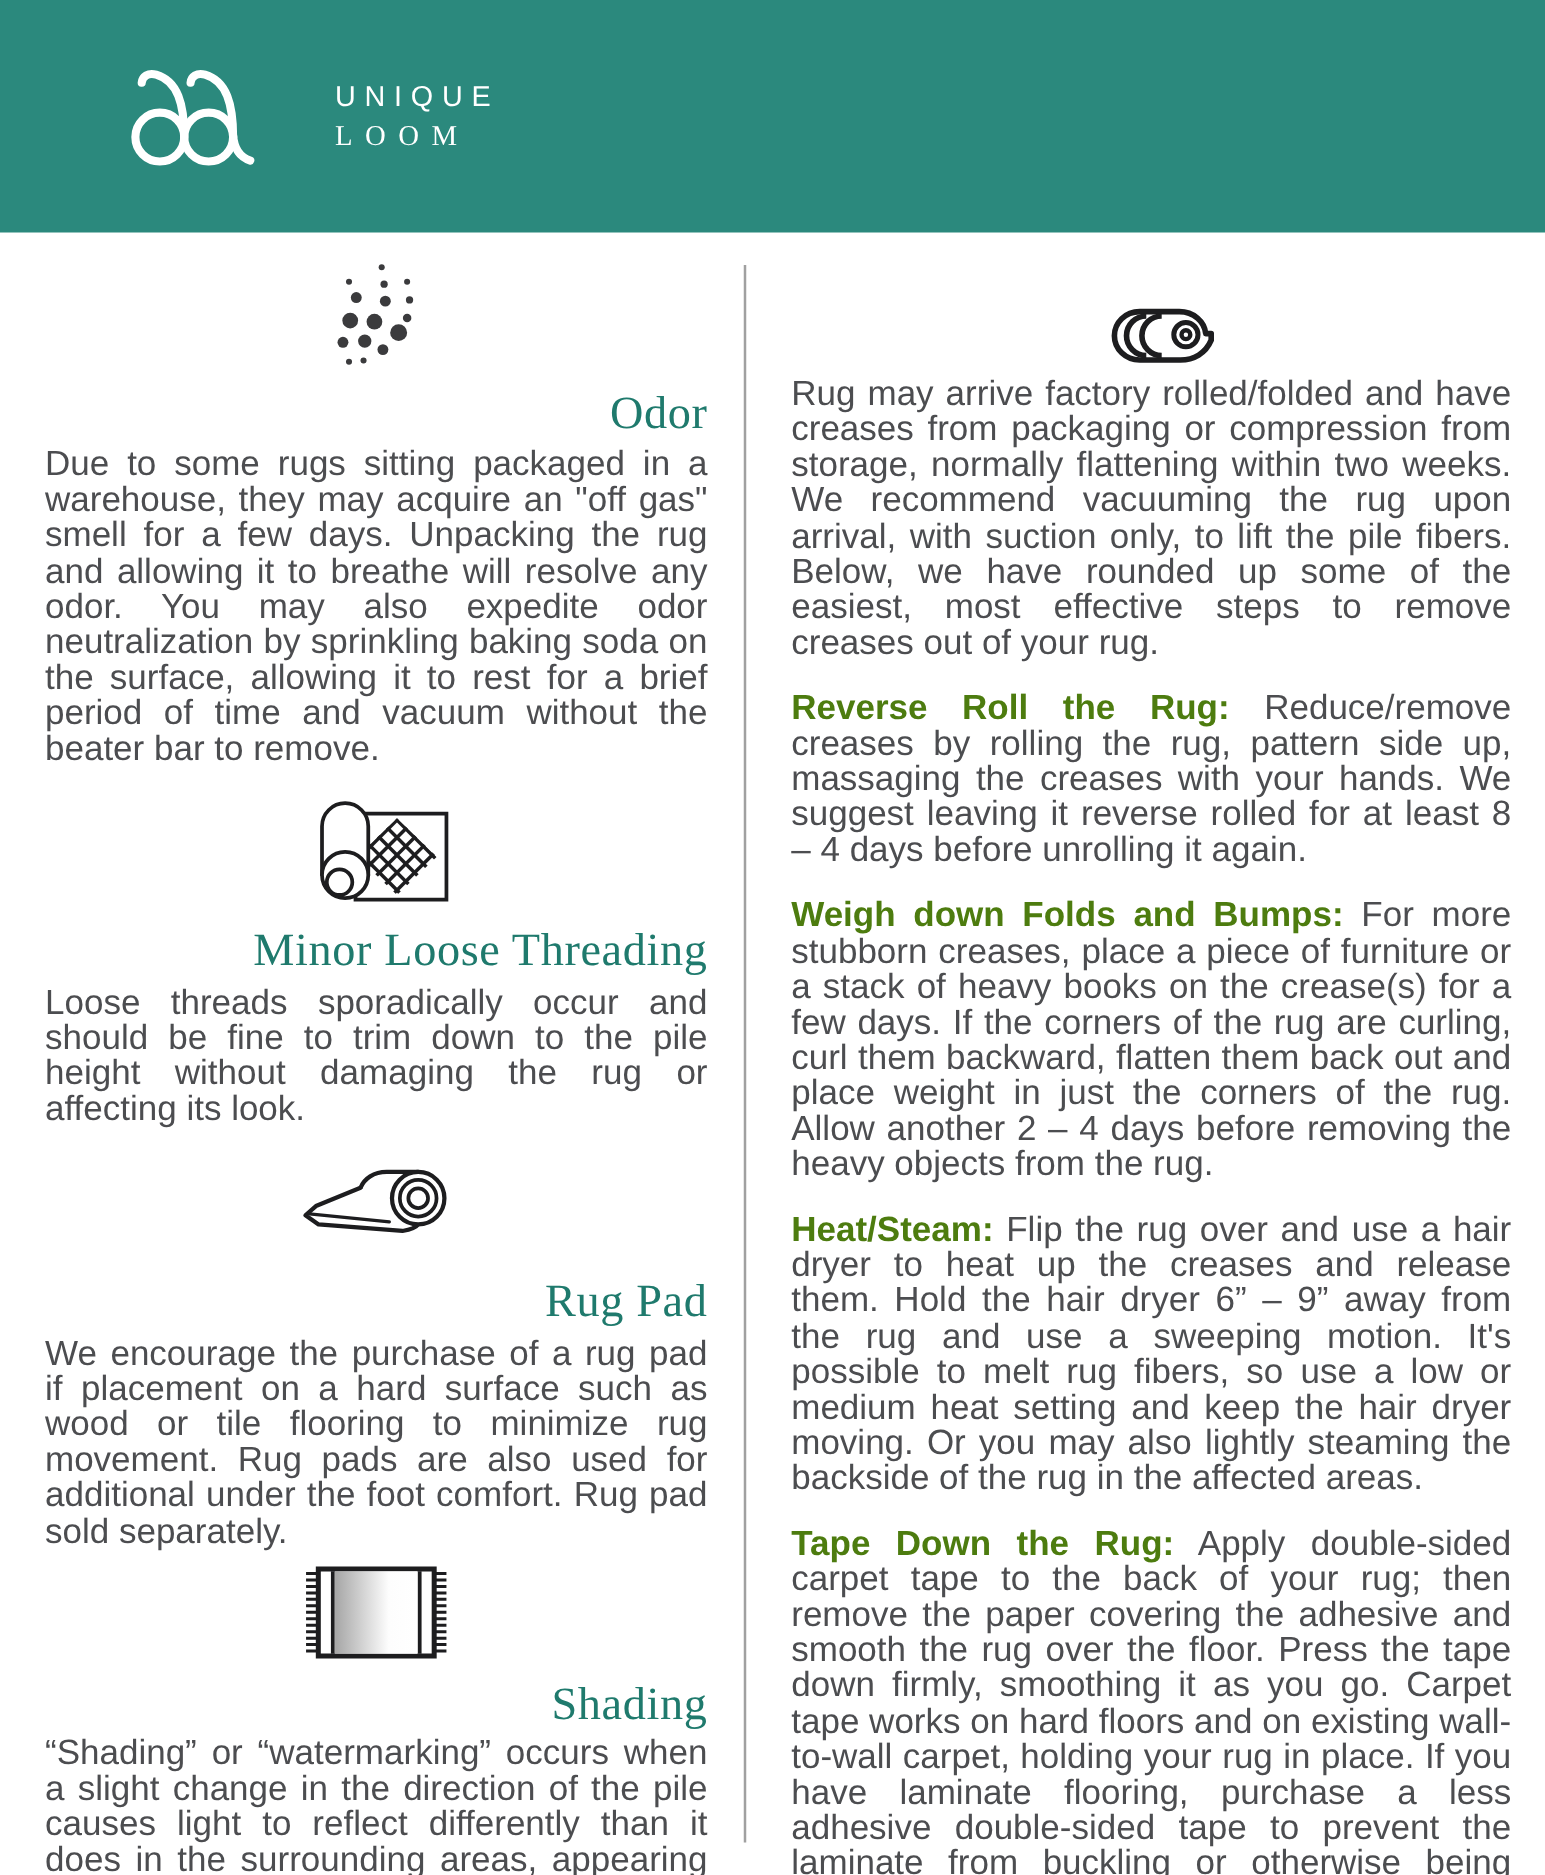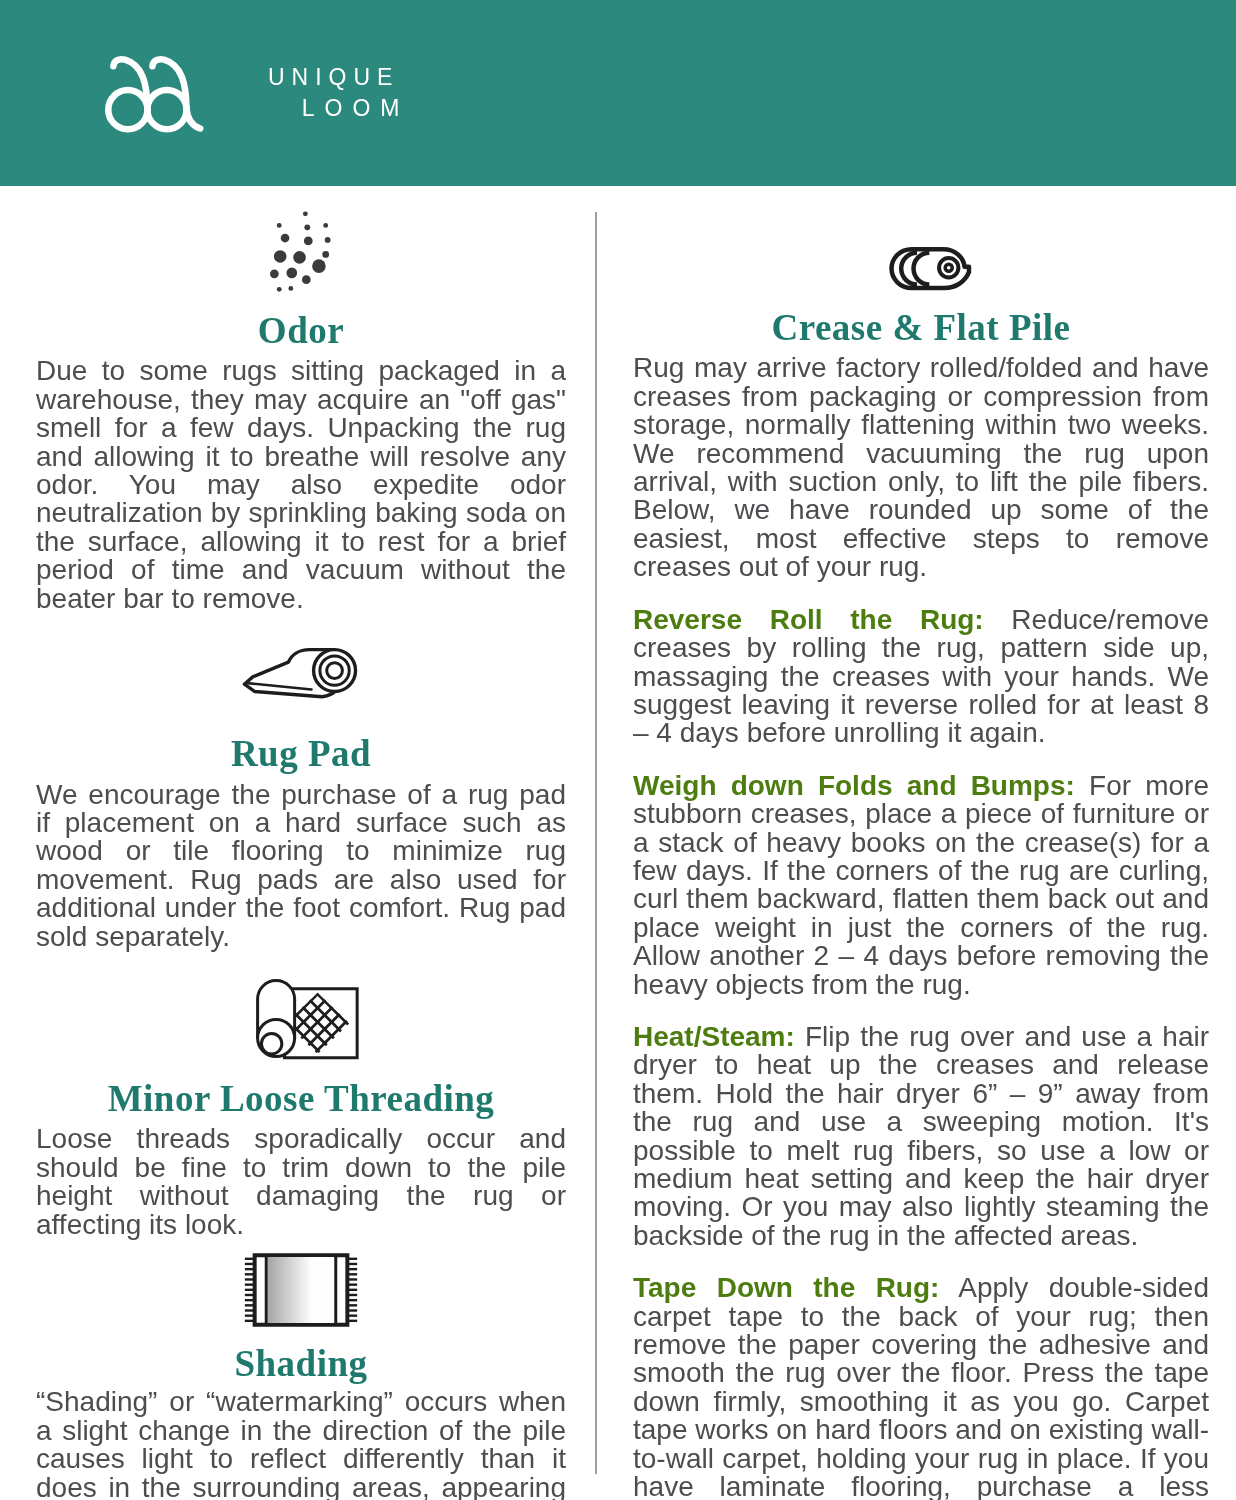--- a/index.html
+++ b/index.html
@@ -23,21 +23,21 @@
   .brand { display: flex; align-items: center; flex: 0 0 auto; }
   .brand-mark { width: 152px; height: 98px; display: block; }
   .brand-text {
     margin-left: 20px;
     color: #ffffff;
     font-size: 23px;
     font-weight: 400;
     line-height: 1.35;
     letter-spacing: 7px;
   }
-  .brand-line2 { display: block; text-align: right; letter-spacing: 10px; margin-right: -10px; }
+  .brand-line2 { display: block; text-align: left; letter-spacing: 10px; margin-right: -10px; font-family: Liberation Serif, serif; }
   .masthead-title {
     margin: 0 0 10px auto;
     padding-right: 26px;
     color: #ffffff;
     font-family: "Liberation Serif", "DejaVu Serif", serif;
     font-weight: 400;
     font-size: 88px;
     line-height: 1;
     letter-spacing: 2px;
     word-spacing: 18px;
@@ -47,27 +47,27 @@
   
   .content { display: flex; align-items: flex-start; }
   .col-left  { width: 530px; margin-left: 36px; }
   .divider   { width: 2px; height: 1262px; background: #a0a0a0; margin-left: 29px; margin-top: 26px; flex: 0 0 auto; }
   .col-right { width: 576px; margin-left: 36px; }
 
   .info-section { text-align: center; }
   .icon-wrap { display: flex; justify-content: center; }
   .section-heading {
     font-family: "Liberation Serif", "DejaVu Serif", serif;
-    font-weight: 700;
+    font-weight: 400;
     color: #1f7a6d;
     font-size: 37px;
     line-height: 1.12;
     letter-spacing: 0.5px;
     margin: 10px 0 6px 0;
-    text-align: center;
+    text-align: right;
   }
   .body-text {
     font-size: 28px;
     line-height: 28.4px;
     color: #4c4d50;
     text-align: justify;
     margin: 0;
   }
   .body-text strong { color: #4d7c0f; font-weight: 700; }
 
@@ -127,35 +127,20 @@
             <circle cx="20" cy="68" r="4.5"></circle>
               <circle cx="38" cy="67" r="5.5"></circle>
               <circle cx="66" cy="60" r="7"></circle>
             <circle cx="53" cy="74" r="4.5"></circle>
               <circle cx="25" cy="84" r="2.5"></circle>
               <circle cx="37" cy="83" r="2.5"></circle>
           </svg>
         </div>
         <h2 class="section-heading">Odor</h2>
         <p class="body-text">Due to some rugs sitting packaged in a warehouse, they may acquire an "off gas" smell for a few days. Unpacking the rug and allowing it to breathe will resolve any odor. You may also expedite odor neutralization by sprinkling baking soda on the surface, allowing it to rest for a brief period of time and vacuum without the beater bar to remove.</p>
-      </div>
-
-      <div class="info-section" id="sec-rugpad">
-        <div class="icon-wrap">
-          <svg class="ic" width="126" height="86" viewBox="0 0 120 82" fill="none" stroke="#1d1d1f" stroke-width="3.4" stroke-linejoin="round" stroke-linecap="round">
-            <path d="M 92 12 H 68 C 58 12 51 17 48 24"></path>
-            <path d="M 48 24 L 14 38 L 6 45 L 16 52 L 80 57 C 86 56 90 55 92 52" fill="#ffffff"></path>
-            <path d="M 9 44 L 70 50" stroke-width="2.6"></path>
-            <circle cx="92" cy="32" r="20" fill="#ffffff"></circle>
-            <circle cx="92" cy="32" r="14" stroke-width="3"></circle>
-            <circle cx="92" cy="32" r="7.5" stroke-width="3"></circle>
-          </svg>
-        </div>
-        <h2 class="section-heading">Rug Pad</h2>
-        <p class="body-text">We encourage the purchase of a rug pad if placement on a hard surface such as wood or tile flooring to minimize rug movement. Rug pads are also used for additional under the foot comfort. Rug pad sold separately.</p>
       </div>
 
       <div class="info-section" id="sec-threading">
         <div class="icon-wrap">
           <svg class="ic" width="128" height="97" viewBox="0 0 100 76" fill="none" stroke="#1d1d1f" stroke-width="3">
             <defs>
               <clipPath id="xclip">
                   <polygon points="63,17 88,41 63,65 38,41"></polygon>
                 </clipPath>
             </defs>
@@ -173,20 +158,35 @@
               <line x1="35" y1="90" x2="91" y2="34"></line>
             </g>
             <path d="M 16 54 L 16 22 A 14.5 14.5 0 0 1 45 22 L 45 54 Z" fill="#ffffff" stroke="none"></path>
             <path d="M 16 53 L 16 22 A 14.5 14.5 0 0 1 45 22 L 45 53"></path>
             <circle cx="30.5" cy="52.5" r="14.5" fill="#ffffff"></circle>
             <circle cx="27" cy="57" r="8" fill="#ffffff"></circle>
           </svg>
         </div>
         <h2 class="section-heading">Minor Loose Threading</h2>
         <p class="body-text">Loose threads sporadically occur and should be fine to trim down to the pile height without damaging the rug or affecting its look.</p>
+      </div>
+
+      <div class="info-section" id="sec-rugpad">
+        <div class="icon-wrap">
+          <svg class="ic" width="126" height="86" viewBox="0 0 120 82" fill="none" stroke="#1d1d1f" stroke-width="3.4" stroke-linejoin="round" stroke-linecap="round">
+            <path d="M 92 12 H 68 C 58 12 51 17 48 24"></path>
+            <path d="M 48 24 L 14 38 L 6 45 L 16 52 L 80 57 C 86 56 90 55 92 52" fill="#ffffff"></path>
+            <path d="M 9 44 L 70 50" stroke-width="2.6"></path>
+            <circle cx="92" cy="32" r="20" fill="#ffffff"></circle>
+            <circle cx="92" cy="32" r="14" stroke-width="3"></circle>
+            <circle cx="92" cy="32" r="7.5" stroke-width="3"></circle>
+          </svg>
+        </div>
+        <h2 class="section-heading">Rug Pad</h2>
+        <p class="body-text">We encourage the purchase of a rug pad if placement on a hard surface such as wood or tile flooring to minimize rug movement. Rug pads are also used for additional under the foot comfort. Rug pad sold separately.</p>
       </div>
 
       <div class="info-section" id="sec-shading">
         <div class="icon-wrap">
           <svg class="ic" width="118" height="82" viewBox="0 0 132 92">
             <defs>
               <linearGradient id="shgrad" x1="0" y1="0" x2="1" y2="0">
                 <stop offset="0" stop-color="#a6a6a6"></stop>
                 <stop offset="0.65" stop-color="#fdfdfd"></stop>
                 <stop offset="1" stop-color="#ffffff"></stop>
@@ -239,21 +239,20 @@
       <div class="info-section">
         <div class="icon-wrap right-icon">
           <svg class="ic" width="110" height="55" viewBox="0 0 125 62" fill="none" stroke="#1d1d1f" stroke-width="4.5" stroke-linejoin="round">
             <path d="M 52 8 H 88 C 101 8 111 17 112 28 L 117 28 L 117 34 C 112 46 101 52 89 52 H 52 C 39 52 29 42 29 30 C 29 18 39 8 52 8 Z"></path>
             <path d="M 58 12 A 17.5 17.5 0 0 0 58 48"></path>
             <path d="M 72 12 A 17.5 17.5 0 0 0 72 48"></path>
             <circle cx="94" cy="29" r="11" stroke-width="4"></circle>
             <circle cx="94" cy="29" r="4" stroke-width="3.5"></circle>
           </svg>
         </div>
-        <h2 class="section-heading">Crease &amp; Flat Pile</h2>
         <p class="body-text intro-text">Rug may arrive factory rolled/folded and have creases from packaging or compression from storage, normally flattening within two weeks. We recommend vacuuming the rug upon arrival, with suction only, to lift the pile fibers. Below, we have rounded up some of the easiest, most effective steps to remove creases out of your rug.</p>
 
         <p class="body-text tip"><strong>Reverse Roll the Rug:</strong> <span>Reduce/remove creases by rolling the rug, pattern side up, massaging the creases with your hands. We suggest leaving it reverse rolled for at least 8 – 4 days before unrolling it again.</span></p>
 
         <p class="body-text tip"><strong>Weigh down Folds and Bumps:</strong> <span>For more stubborn creases, place a piece of furniture or a stack of heavy books on the crease(s) for a few days. If the corners of the rug are curling, curl them backward, flatten them back out and place weight in just the corners of the rug. Allow another 2 – 4 days before removing the heavy objects from the rug.</span></p>
 
         <p class="body-text tip"><strong>Heat/Steam:</strong> <span>Flip the rug over and use a hair dryer to heat up the creases and release them. Hold the hair dryer 6” – 9” away from the rug and use a sweeping motion. It's possible to melt rug fibers, so use a low or medium heat setting and keep the hair dryer moving. Or you may also lightly steaming the backside of the rug in the affected areas.</span></p>
 
         <p class="body-text tip"><strong>Tape Down the Rug:</strong> <span>Apply double-sided carpet tape to the back of your rug; then remove the paper covering the adhesive and smooth the rug over the floor. Press the tape down firmly, smoothing it as you go. Carpet tape works on hard floors and on existing wall-to-wall carpet, holding your rug in place. If you have laminate flooring, purchase a less adhesive double-sided tape to prevent the laminate from buckling or otherwise being damaged.</span></p>
       </div>

